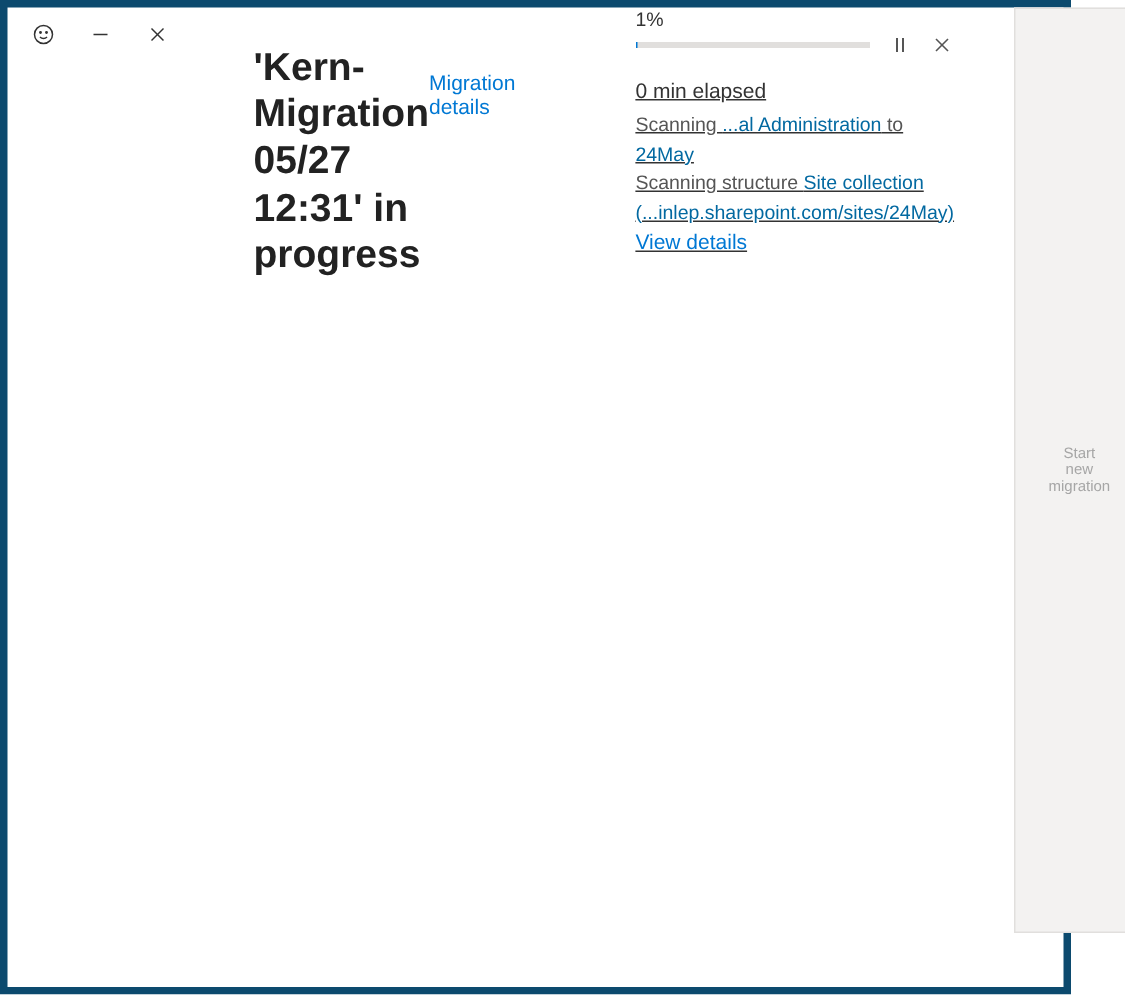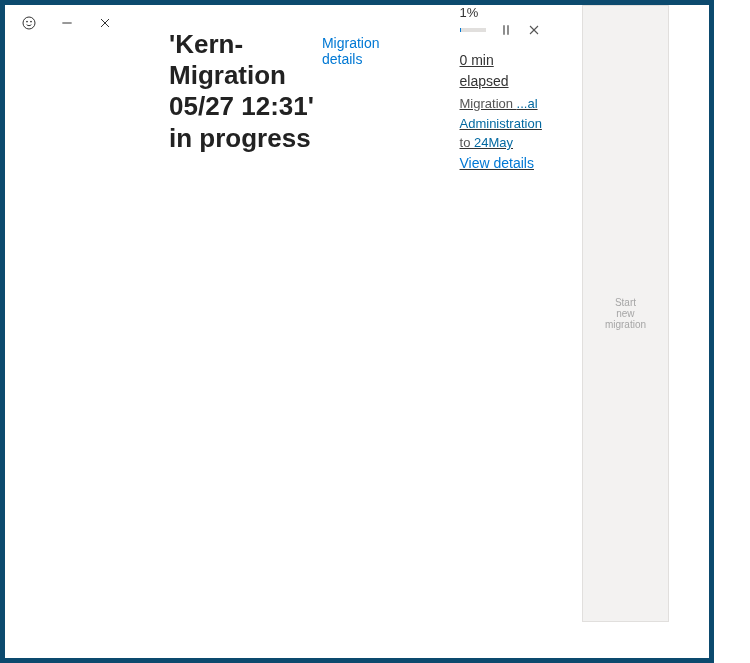--- a/index.html
+++ b/index.html
@@ -45,21 +45,21 @@
     font-weight: 600;
     line-height: 1.2;
     color: #222;
   }
   .link {
     color: #0078d4;
     font-size: 14px;
     cursor: pointer;
     text-decoration: none;
   }
-  .details-link { margin-top: 6px; }
+  .details-link { margin-top: 18px; }
   .progress-area {
     padding: 0 40px;
   }
   .pct {
     font-size: 13px;
     margin-bottom: 2px;
   }
   .progress-row {
     display: flex;
     align-items: center;
@@ -161,21 +161,24 @@
         <svg viewBox="0 0 24 24" stroke="currentColor" stroke-width="1.6">
           <line x1="6" y1="6" x2="18" y2="18"></line>
           <line x1="6" y1="18" x2="18" y2="6"></line>
         </svg>
       </span>
     </div>
 
     <div class="status-block">
       <div class="elapsed">0 min elapsed</div>
       <div class="line">
-        <span>Migration </span><span class="link-inline">...al Administration</span><span> to </span><span class="link-inline">24May</span>
+        <span>Scanning </span><span class="link-inline">...al Administration</span><span> to </span><span class="link-inline">24May</span>
+      </div>
+      <div class="line">
+        <span>Scanning structure </span><span class="link-inline">Site collection (...inlep.sharepoint.com/sites/24May)</span>
       </div>
       <a class="link">View details</a>
     </div>
   </div>
 
   <div class="spacer"></div>
 
   <div class="footer">
     <button class="primary-btn" disabled="">Start new migration</button>
   </div>

